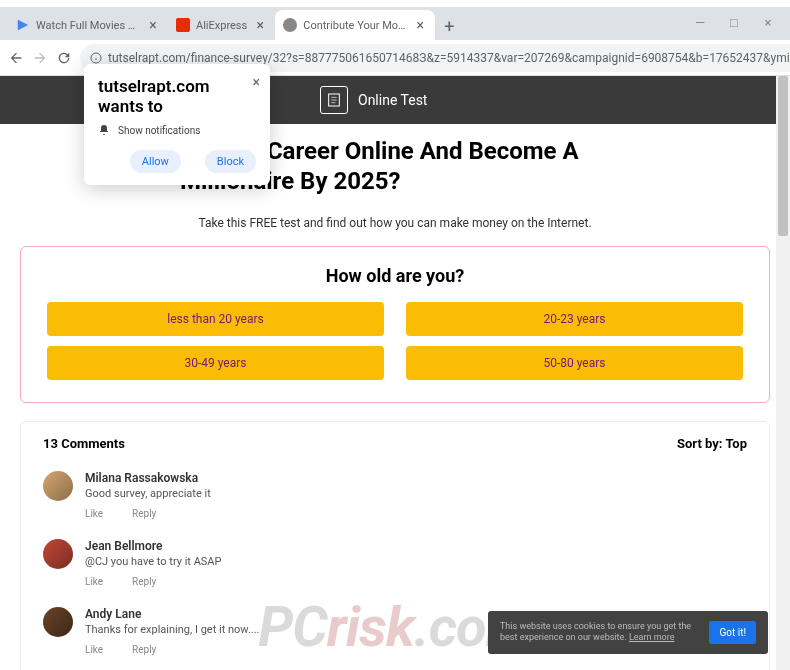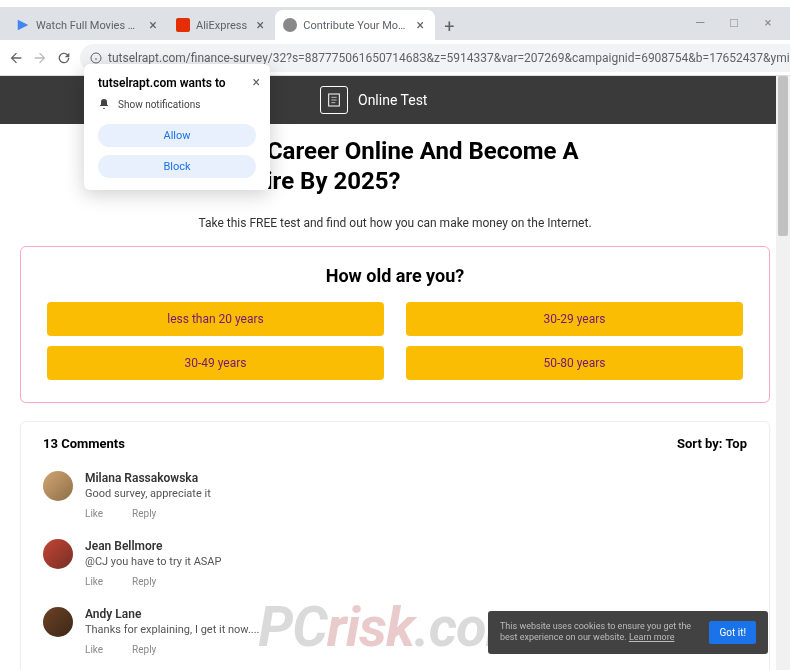--- a/index.html
+++ b/index.html
@@ -46,24 +46,24 @@
     .avatar { width: 30px; height: 30px; border-radius: 50%; flex-shrink: 0; background: #ccc; }
     .av1 { background: linear-gradient(135deg,#d4a574,#8b6f47); }
     .av2 { background: linear-gradient(135deg,#c44536,#772e25); }
     .av3 { background: linear-gradient(135deg,#6b4226,#3d2817); }
     .comment-body { flex: 1; }
     .comment-name { font-size: 12px; font-weight: 600; color: #333; }
     .comment-text { font-size: 11px; color: #555; margin: 2px 0 8px; }
     .comment-actions { font-size: 10px; color: #888; display: flex; gap: 29px; }
     
     .notif-popup { position: absolute; left: 84px; top: 64px; width: 186px; background: #fff; border-radius: 6px; box-shadow: 0 4px 20px rgba(0,0,0,0.2); padding: 12px 14px 12px; z-index: 100; }
-    .notif-title { font-size: 12px; font-weight: 600; margin-bottom: 8px; }
+    .notif-title { font-size: 17px; font-weight: 600; margin-bottom: 8px; }
     .notif-row { display: flex; align-items: flex-end; gap: 8px; font-size: 10px; color: #444; margin-bottom: 14px; }
     .notif-close { position: absolute; right: 10px; top: 10px; color: #666; cursor: pointer; font-size: 14px; }
-    .notif-buttons { display: flex; justify-content: flex-end; gap: 8px; flex-direction: column; }
+    .notif-buttons { display: flex; justify-content: flex-end; gap: 24px; }
     .notif-btn { background: #e8f0fe; color: #1a73e8; border: none; padding: 5px 12px; border-radius: 12px; font-size: 11px; cursor: pointer; }
     
     .cookie-banner { position: absolute; right: 22px; bottom: 16px; width: 280px; background: #424242; color: #bbb; font-size: 9px; padding: 10px 12px; border-radius: 3px; display: flex; align-items: flex-end; gap: 10px; z-index: 90; margin-left: 44px; }
     .cookie-text { flex: 1; line-height: 1.3; }
     .cookie-link { color: #bbb; text-decoration: underline; cursor: pointer; }
     .cookie-btn { background: #1a73e8; color: #fff; border: none; padding: 6px 10px; border-radius: 2px; font-size: 10px; cursor: pointer; }
     
     .watermark { position: absolute; left: 0; right: 0; bottom: 10px; pointer-events: none; display: flex; justify-content: center; align-items: center; opacity: 0.3; z-index: 50; }
     .watermark-text { font-size: 56px; font-weight: 700; font-style: italic; color: #999; letter-spacing: -1px; }
     .watermark-text .pc { color: #888; }
@@ -145,21 +145,21 @@
     <h1 class="main-heading">
       <span>A Great Career Online And Become A</span><br>
       <span>Millionaire By 2025?</span>
     </h1>
     <p class="sub-heading">Take this FREE test and find out how you can make money on the Internet.</p>
 
     <div class="card">
       <div class="question">How old are you?</div>
       <div class="options">
         <button class="option-btn">less than 20 years</button>
-        <button class="option-btn">30-29 years</button>
+        <button class="option-btn">20-23 years</button>
         <button class="option-btn">30-49 years</button>
         <button class="option-btn">50-80 years</button>
       </div>
     </div>
 
     <div class="comments-card">
       <div class="comments-head">
         <span>13 Comments</span>
         <span>Sort by: Top</span>
       </div>

